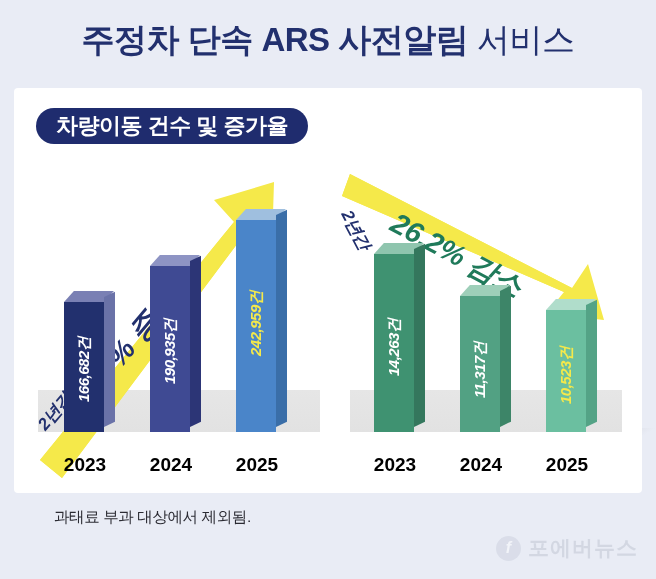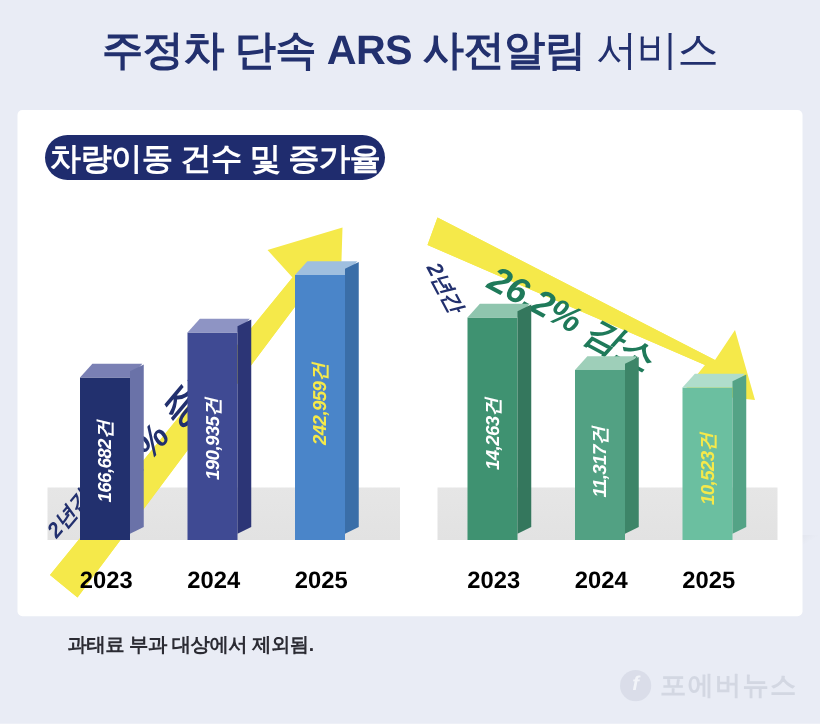--- a/index.html
+++ b/index.html
@@ -26,21 +26,21 @@
   .panel{
     position:absolute;left:14px;top:88px;width:628px;height:405px;
     background:#ffffff;border-radius:4px;
   }
 
   
   .pill{
     position:absolute;top:108px;height:36px;border-radius:18px;
     background:#1f2c6e;color:#ffffff;
     display:flex;align-items:center;justify-content:center;
-    font-size:25px;font-weight:bold;letter-spacing:-0.5px;
+    font-size:22px;font-weight:bold;letter-spacing:-0.5px;
   }
   .pill-left{left:36px;width:272px;}
   .pill-right{left:358px;width:248px;}
 
   
   .chart{position:absolute;top:160px;height:330px;}
   .chart-left{left:24px;width:310px;}
   .chart-right{left:340px;width:300px;}
 
   
@@ -101,21 +101,21 @@
   .arrow-small{font-size:17px;color:#22306e;}
   .arrow-big{font-size:29px;color:#22306e;}
   .arrow-big.green{color:#1f7a5a;}
 
   
   .note{
     position:absolute;left:36px;top:505px;width:580px;
     font-size:15.5px;color:#2b2b33;line-height:1.55;letter-spacing:-0.4px;
   }
   .note .hl{color:#3fa387;font-weight:bold;}
-  .note-line2{padding-left:18px;font-weight:bold;}
+  .note-line2{padding-left:18px;}
 
   
   .watermark{
     position:absolute;right:18px;top:534px;
     display:flex;align-items:center;gap:7px;opacity:.45;
   }
   .wm-circle{
     width:25px;height:25px;border-radius:50%;
     background:#c8cddb;color:#ffffff;
     display:flex;align-items:center;justify-content:center;

